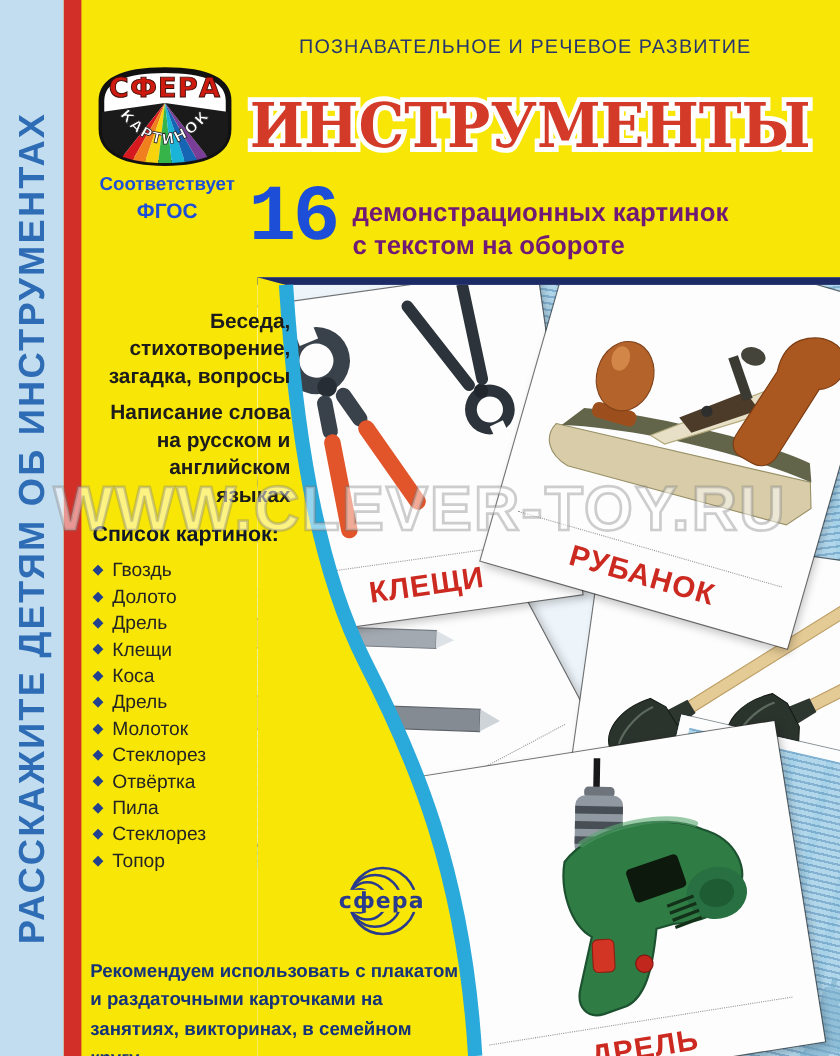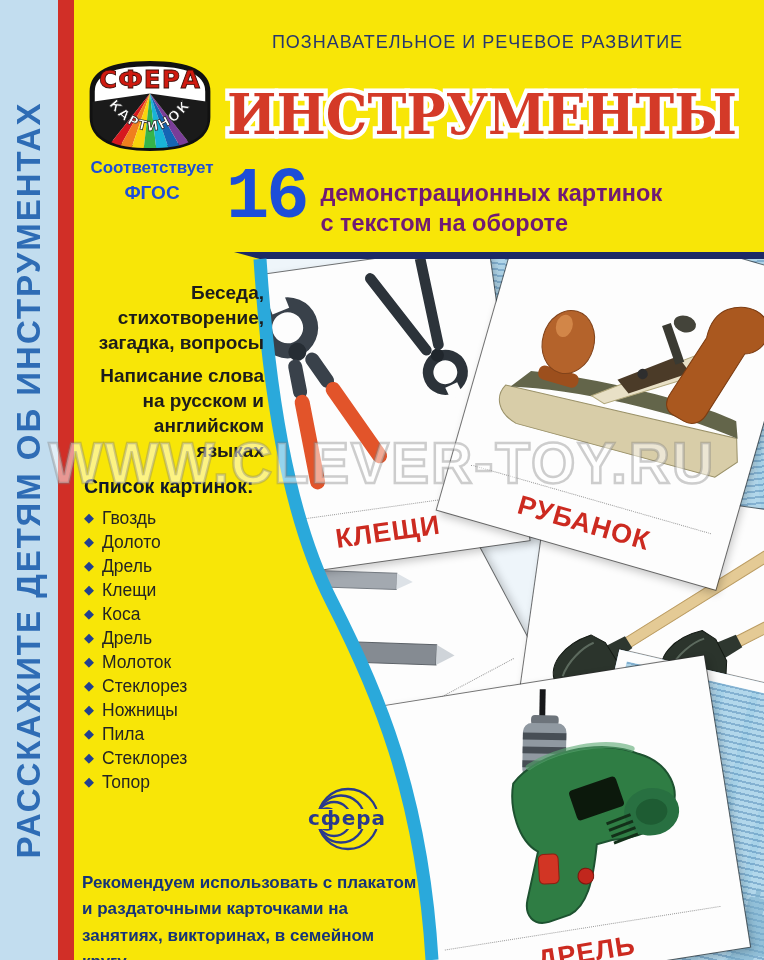--- a/index.html
+++ b/index.html
@@ -276,21 +276,21 @@
     <h3>Список картинок:</h3>
     <ul>
       <li><span class="blt">◆</span><span>Гвоздь</span></li>
       <li><span class="blt">◆</span><span>Долото</span></li>
       <li><span class="blt">◆</span><span>Дрель</span></li>
       <li><span class="blt">◆</span><span>Клещи</span></li>
       <li><span class="blt">◆</span><span>Коса</span></li>
       <li><span class="blt">◆</span><span>Дрель</span></li>
       <li><span class="blt">◆</span><span>Молоток</span></li>
       <li><span class="blt">◆</span><span>Стеклорез</span></li>
-      <li><span class="blt">◆</span><span>Ножницы</span></li>
+      <li><span class="blt">◆</span><span>Отвёртка</span></li>
       <li><span class="blt">◆</span><span>Пила</span></li>
       <li><span class="blt">◆</span><span>Стеклорез</span></li>
       <li><span class="blt">◆</span><span>Топор</span></li>
     </ul>
   </div>
 
   <div class="recommend">Рекомендуем использовать с плакатом и раздаточными карточками на занятиях, викторинах, в семейном кругу.</div>
 
   <svg class="sphere-logo" width="112" height="96" viewBox="0 0 112 96">
     <g fill="none" stroke="#2a3a8c" stroke-width="2.3">

